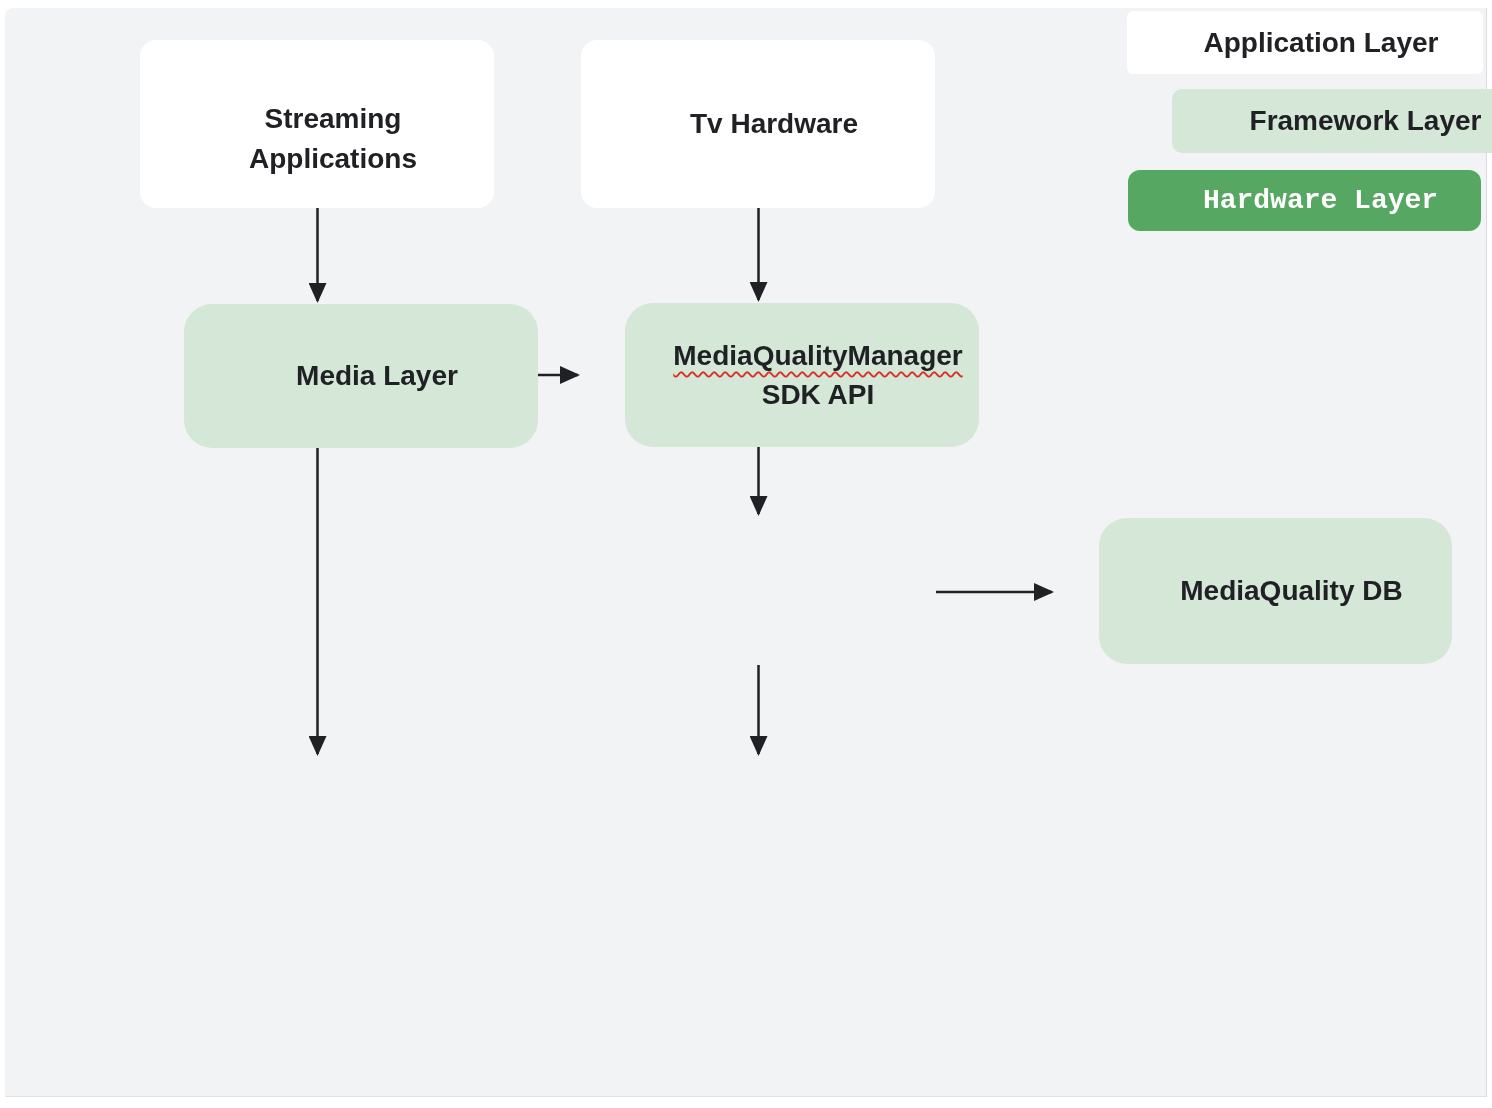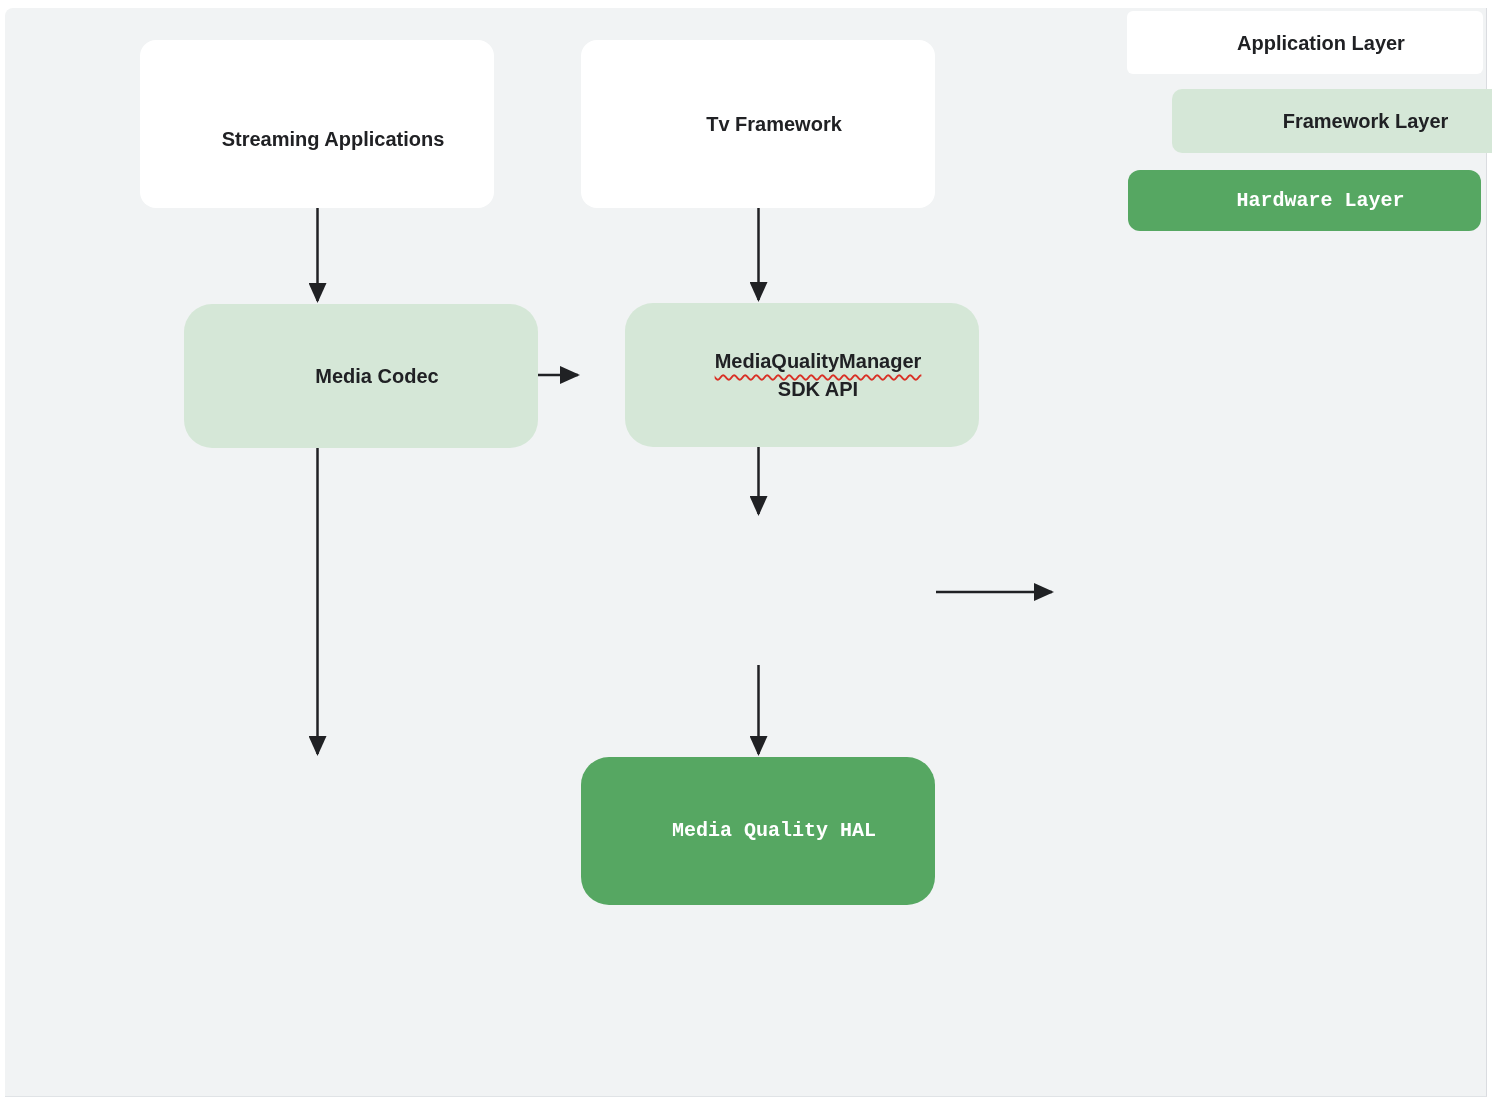--- a/index.html
+++ b/index.html
@@ -39,21 +39,21 @@
   }
   svg.arrows line {
     stroke: var(--color-arrow);
     stroke-width: 2.5;
   }
   .node, .legend-item {
     position: absolute;
     display: flex; align-items: center; justify-content: center;
     text-align: center;
     font-weight: 700;
-    font-size: 20px;
+    font-size: 28px;
     line-height: 1.4;
     color: var(--color-text_dark);
     padding-left: 32px;
   }
   .layer-application { background: var(--color-application); }
   .layer-framework  { background: var(--color-framework); margin-left: 44px; }
   .layer-hardware   { background: var(--color-hardware); color: var(--color-text_light); font-family: Liberation Mono, monospace; }
 
   .n-streaming { left: 140px; top: 40px;  width: 354px; height: 168px; border-radius: 16px; }
   .n-tv        { left: 581px; top: 40px;  width: 354px; height: 168px; border-radius: 16px; }
@@ -98,40 +98,40 @@
     <line x1="936" y1="592" x2="1052" y2="592" marker-end="url(#ah)"></line>
     <line x1="758.5" y1="665" x2="758.5" y2="754" marker-end="url(#ah)"></line>
     <line x1="317.5" y1="448" x2="317.5" y2="754" marker-end="url(#ah)"></line>
   </svg>
 
   <div class="node layer-application n-streaming">
     <span class="label w-narrow">Streaming Applications</span>
   </div>
 
   <div class="node layer-application n-tv">
-    <span class="label">Tv Framework</span>
+    <span class="label">Tv Hardware</span>
   </div>
 
   <div class="node layer-framework n-codec">
-    <span class="label">Media Codec</span>
+    <span class="label">Media Layer</span>
   </div>
 
   <div class="node layer-framework n-mqm">
     <span class="label">
       <span class="sc">MediaQualityManager</span><br>
       <span>SDK API</span>
     </span>
   </div>
 
 
+  <div class="node layer-framework n-db">
+    <span class="label">MediaQuality DB</span>
+  </div>
 
 
-  <div class="node layer-hardware n-mqhal">
-    <span class="label">Media Quality HAL</span>
-  </div>
 
   <div class="legend-item layer-application l-app">
     <span class="label">Application Layer</span>
   </div>
   <div class="legend-item layer-framework l-framework">
     <span class="label">Framework Layer</span>
   </div>
   <div class="legend-item layer-hardware l-hardware">
     <span class="label">Hardware Layer</span>
   </div>

